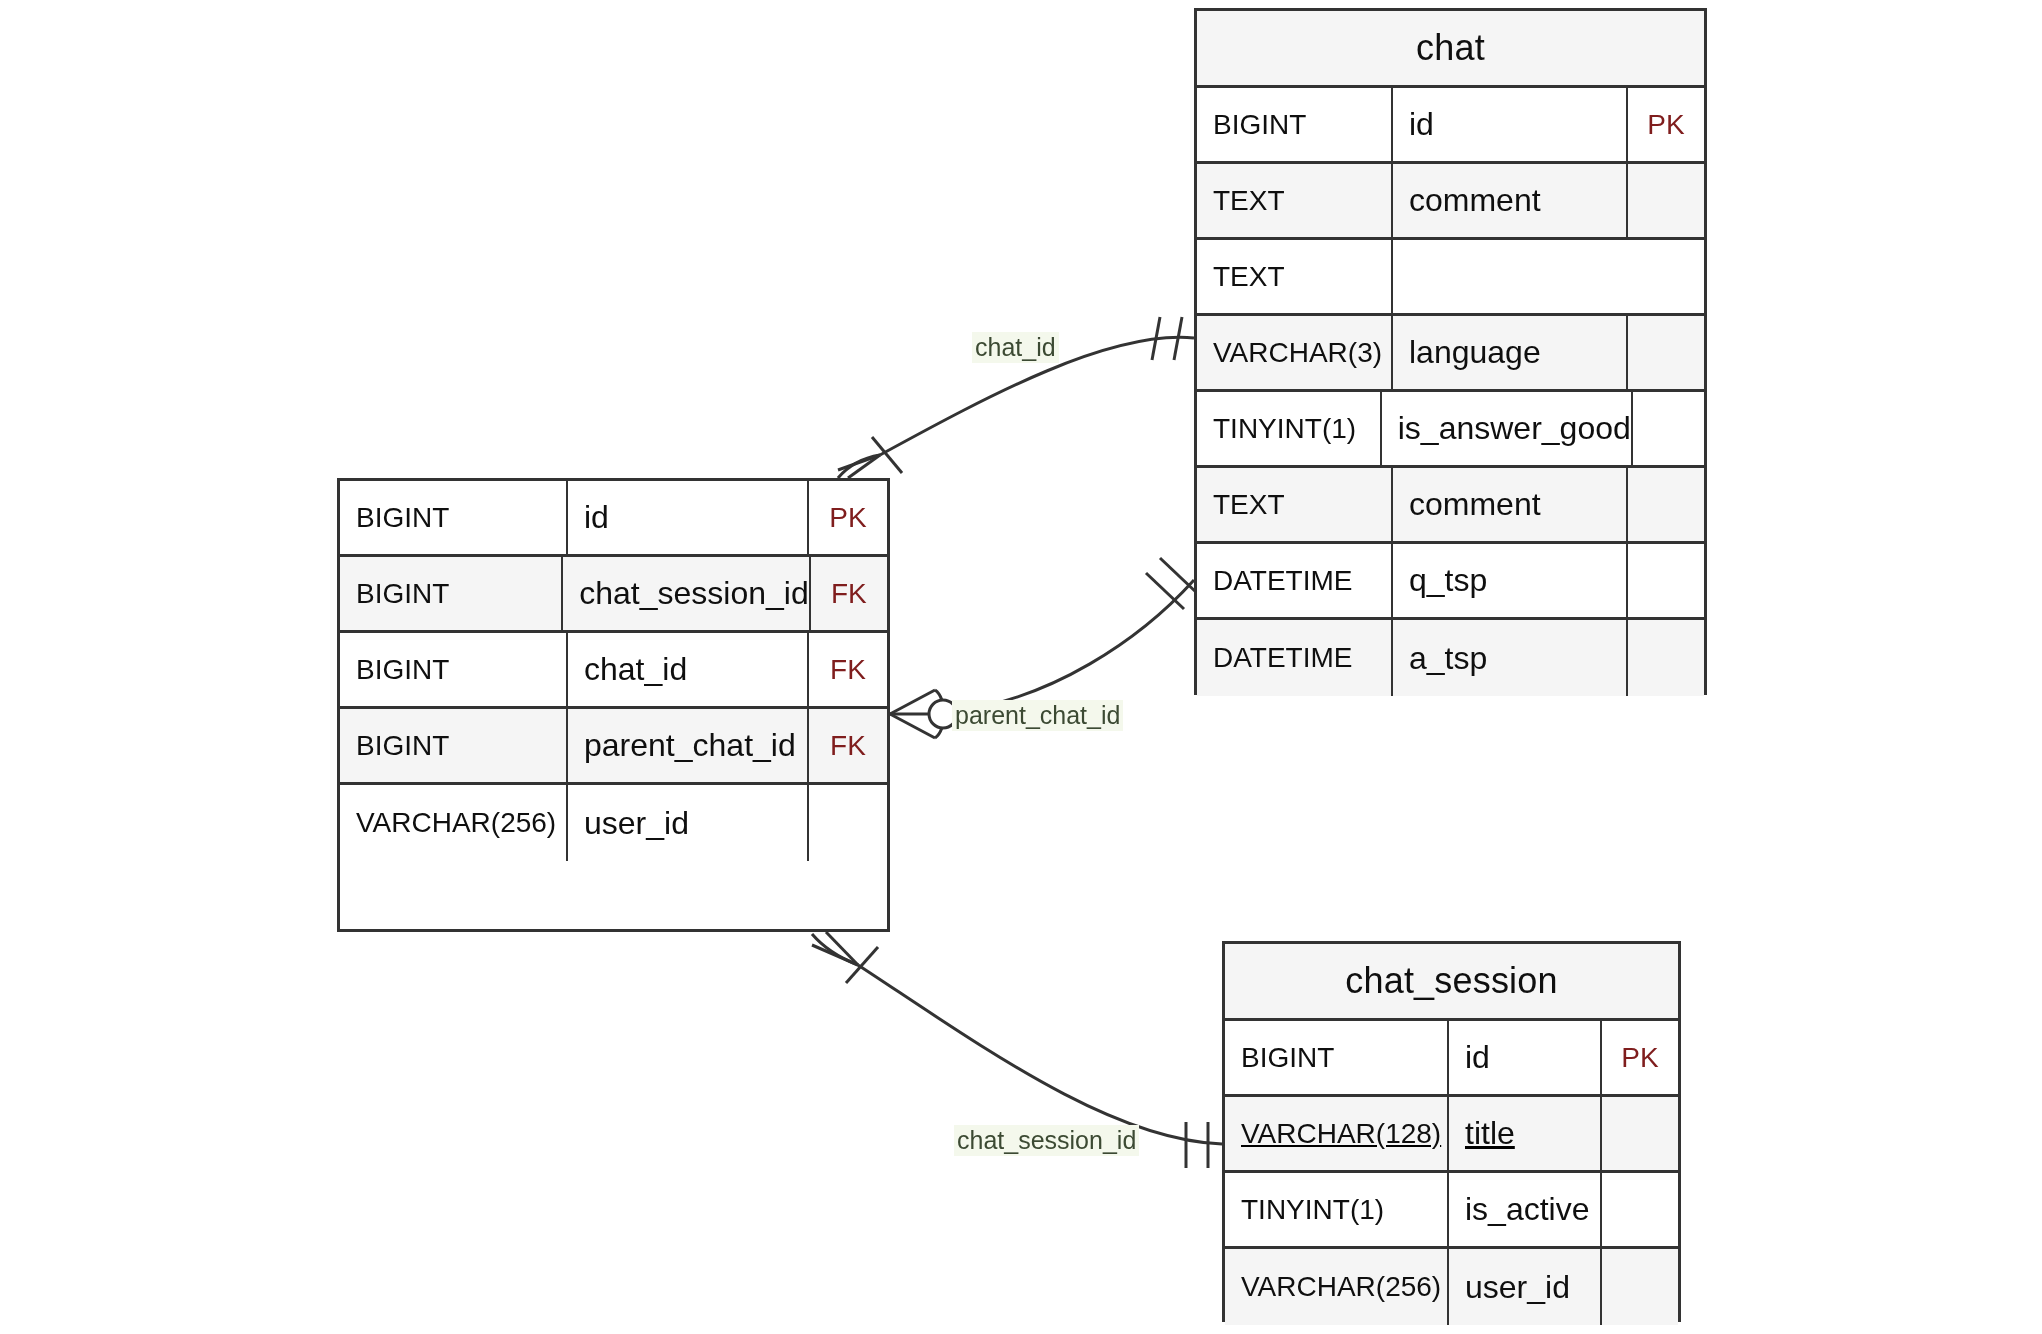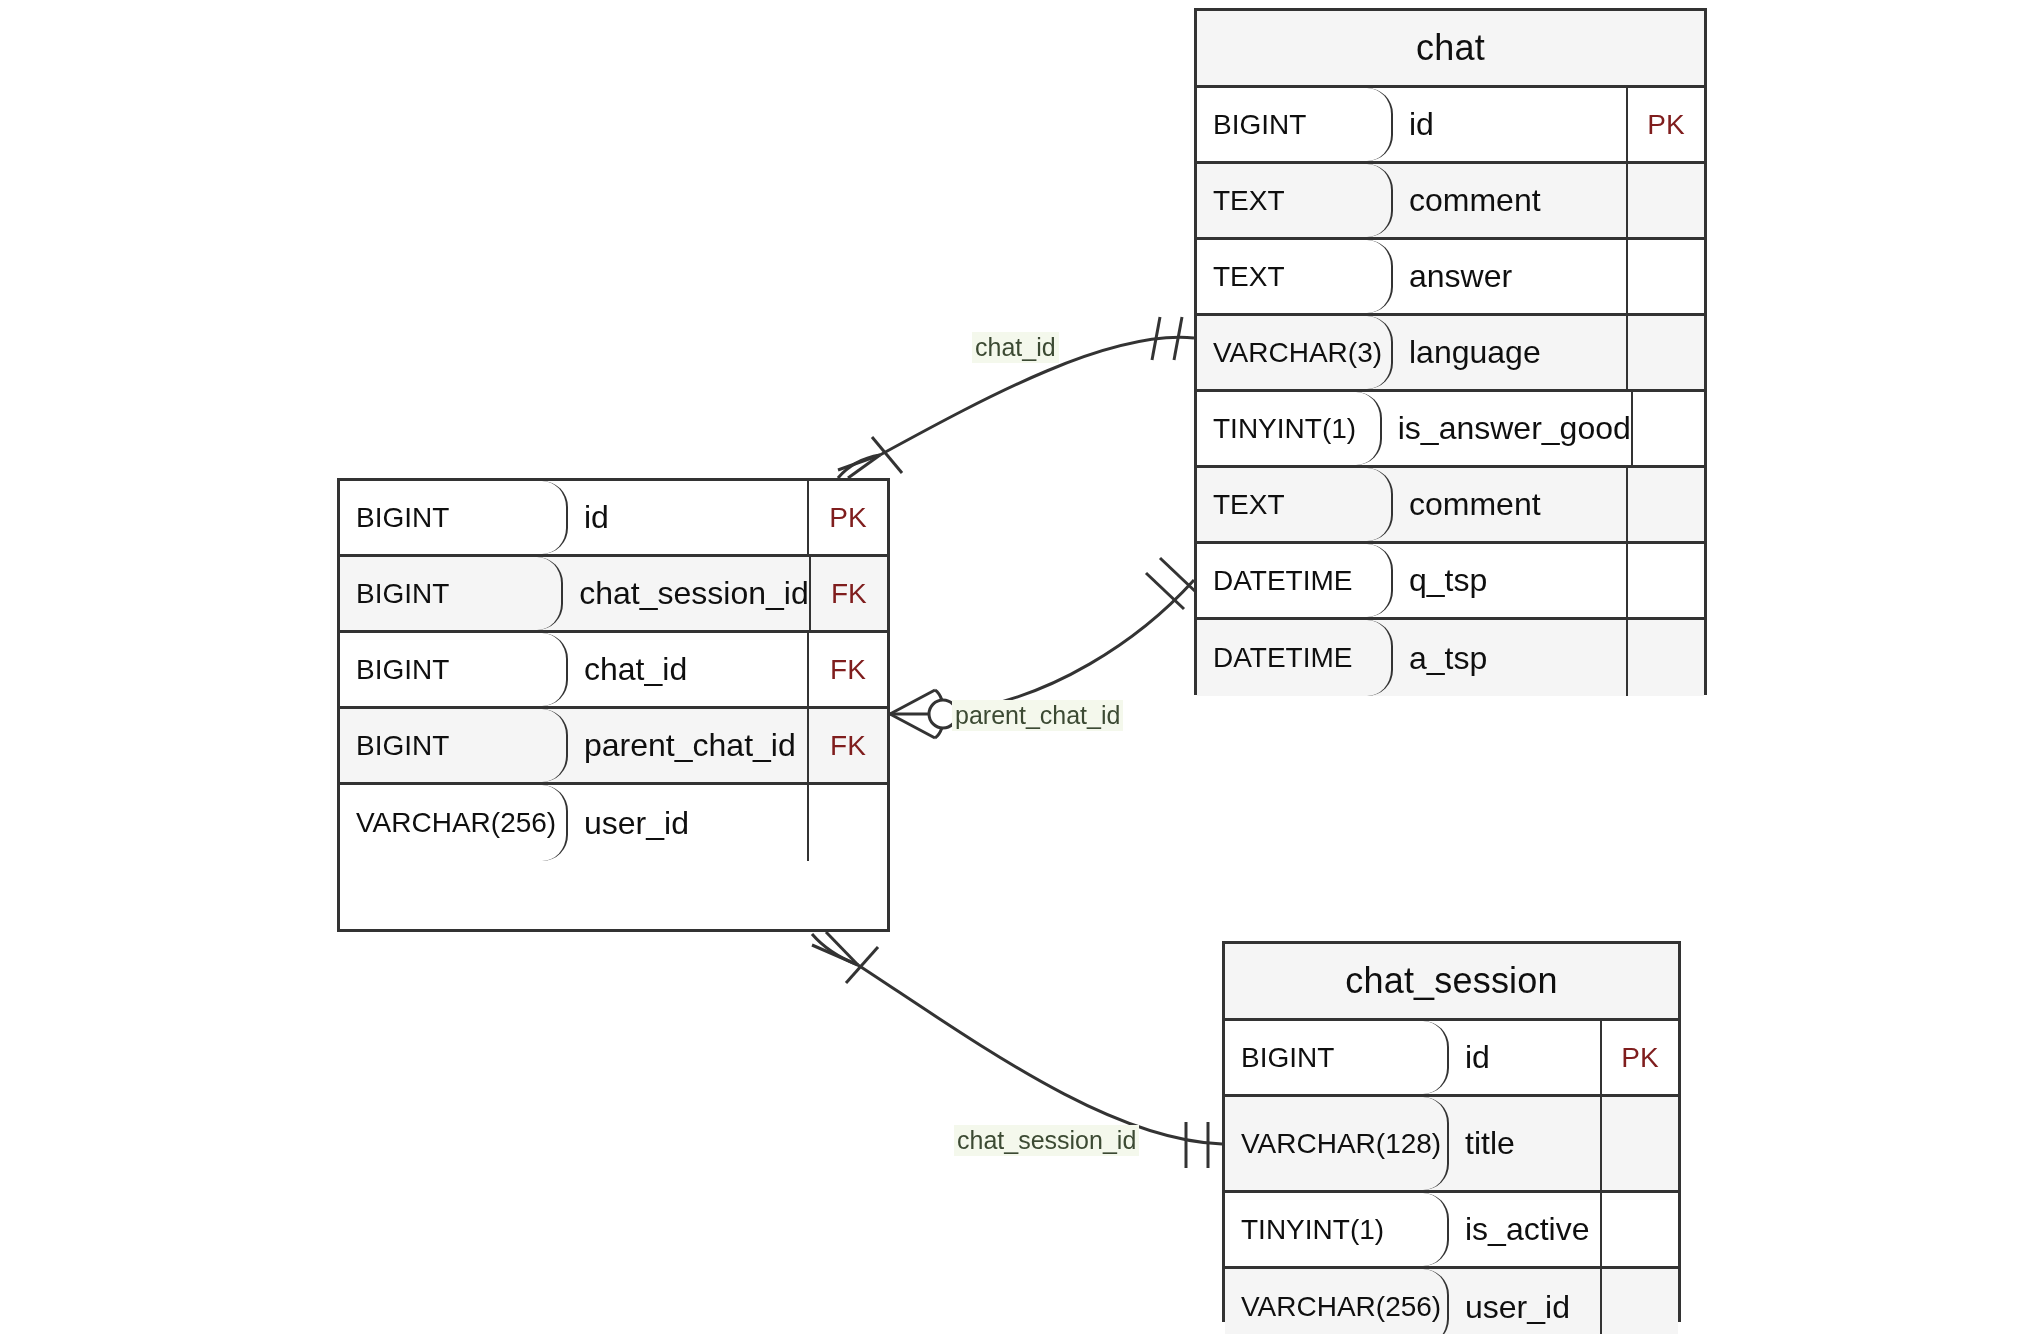--- a/index.html
+++ b/index.html
@@ -38,21 +38,20 @@
   .attr-row:last-child{border-bottom:none;}
   .attr-row.alt{background:#f5f5f5;}
   .attr-type{
     box-sizing:border-box;
     display:flex;align-items:center;
     padding-left:16px;
     font-size:28px;
     color:#0f0f0f;
     border-right:2px solid #333333;
     white-space:nowrap;
-    border-radius:26px;
   }
   .attr-name{
     box-sizing:border-box;
     display:flex;align-items:center;
     padding-left:16px;
     font-size:32px;
     color:#0f0f0f;
     border-right:2px solid #333333;
     flex:1;
     white-space:nowrap;
@@ -129,21 +128,20 @@
         <div class="attr-name">id</div>
         <div class="attr-key" style="width: 76px;">PK</div>
       </div>
       <div class="attr-row alt" style="height: 76px;">
         <div class="attr-type" style="width: 196px;">TEXT</div>
         <div class="attr-name">comment</div>
         <div class="attr-key" style="width: 76px;"></div>
       </div>
       <div class="attr-row" style="height: 76px;">
         <div class="attr-type" style="width: 196px;">TEXT</div>
-        <div class="attr-name">answer</div>
         <div class="attr-key" style="width: 76px;"></div>
       </div>
       <div class="attr-row alt" style="height: 76px;">
         <div class="attr-type" style="width: 196px;">VARCHAR(3)</div>
         <div class="attr-name">language</div>
         <div class="attr-key" style="width: 76px;"></div>
       </div>
       <div class="attr-row" style="height: 76px;">
         <div class="attr-type" style="width: 196px;">TINYINT(1)</div>
         <div class="attr-name">is_answer_good</div>
@@ -192,21 +190,21 @@
         <div class="attr-key" style="width: 78px;"></div>
       </div>
     </div>
     <div class="entity" style="left: 1222px; top: 941px; width: 459px; height: 381px;">
       <div class="entity-title" style="height: 77px;">chat_session</div>
       <div class="attr-row" style="height: 76px;">
         <div class="attr-type" style="width: 224px;">BIGINT</div>
         <div class="attr-name">id</div>
         <div class="attr-key" style="width: 76px;">PK</div>
       </div>
-      <div class="attr-row alt" style="height: 96px;">
+      <div class="attr-row alt" style="height: 76px; text-decoration: underline;">
         <div class="attr-type" style="width: 224px;">VARCHAR(128)</div>
         <div class="attr-name">title</div>
         <div class="attr-key" style="width: 76px;"></div>
       </div>
       <div class="attr-row" style="height: 76px;">
         <div class="attr-type" style="width: 224px;">TINYINT(1)</div>
         <div class="attr-name">is_active</div>
         <div class="attr-key" style="width: 76px;"></div>
       </div>
       <div class="attr-row alt" style="height: 76px;">

